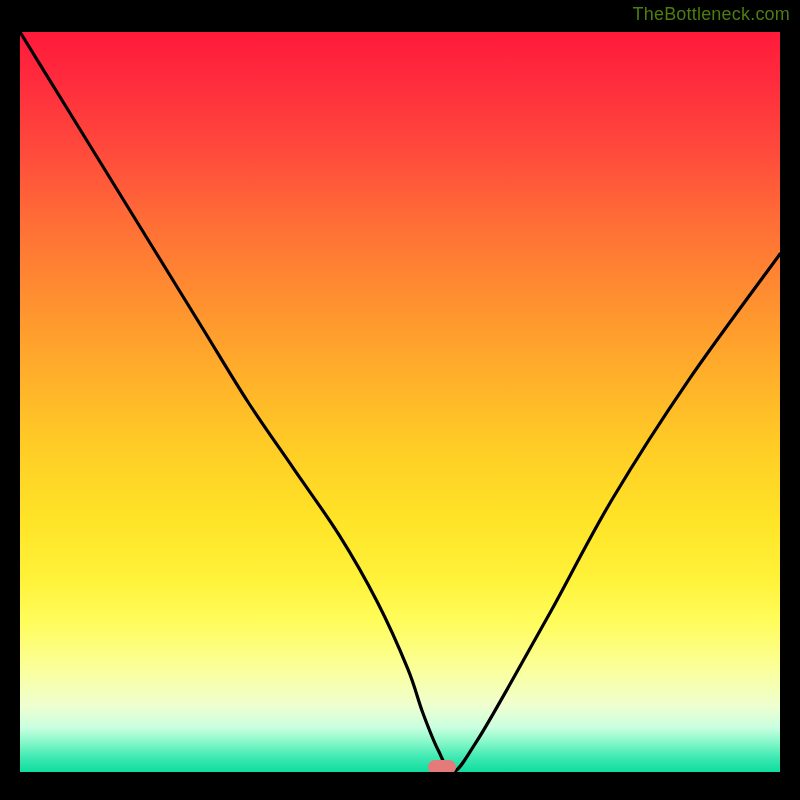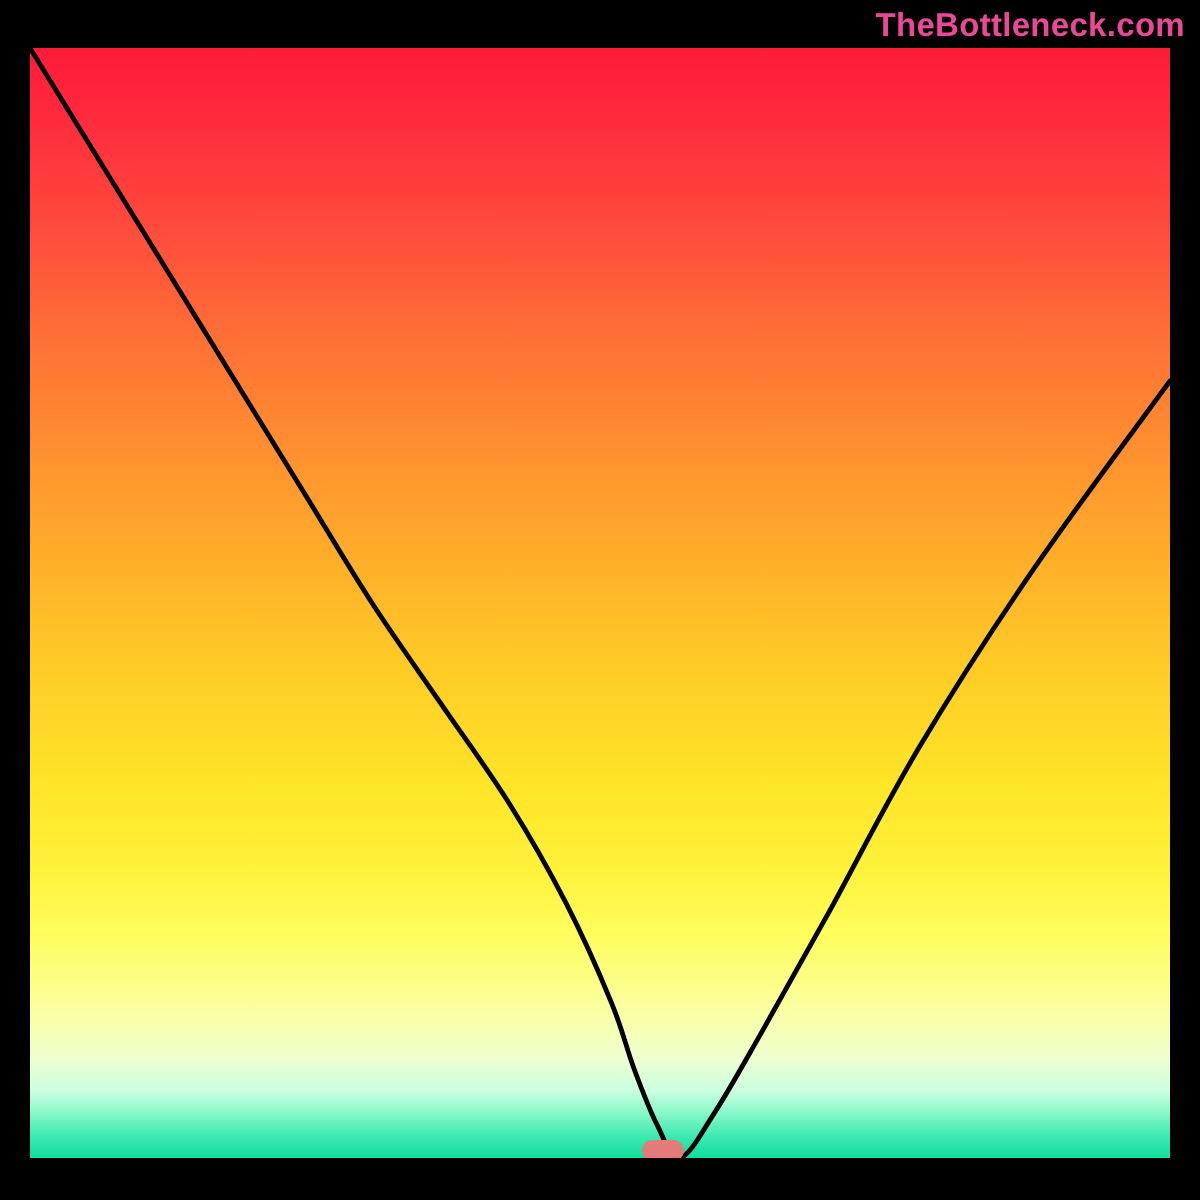--- a/index.html
+++ b/index.html
@@ -14,23 +14,23 @@
   .frame {
     position: relative;
     width: 800px;
     height: 800px;
     background: #000;
   }
   .watermark {
     position: absolute;
     top: 4px;
     right: 10px;
-    color: #ec4899;
-    font-size: 22px;
-    font-weight: 700;
+    color: #4d7c0f;
+    font-size: 18px;
+    font-weight: 400;
     letter-spacing: 0.2px;
     z-index: 10;
   }
   .plot-area {
     position: absolute;
     left: 20px;
     top: 32px;
     width: 760px;
     height: 740px;
     background: #000;

